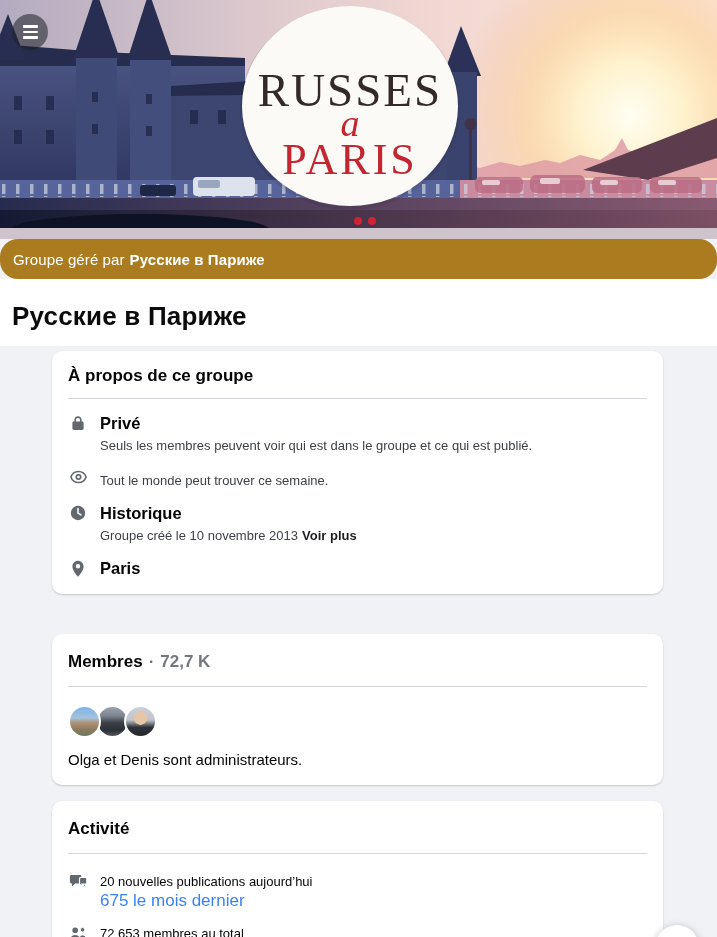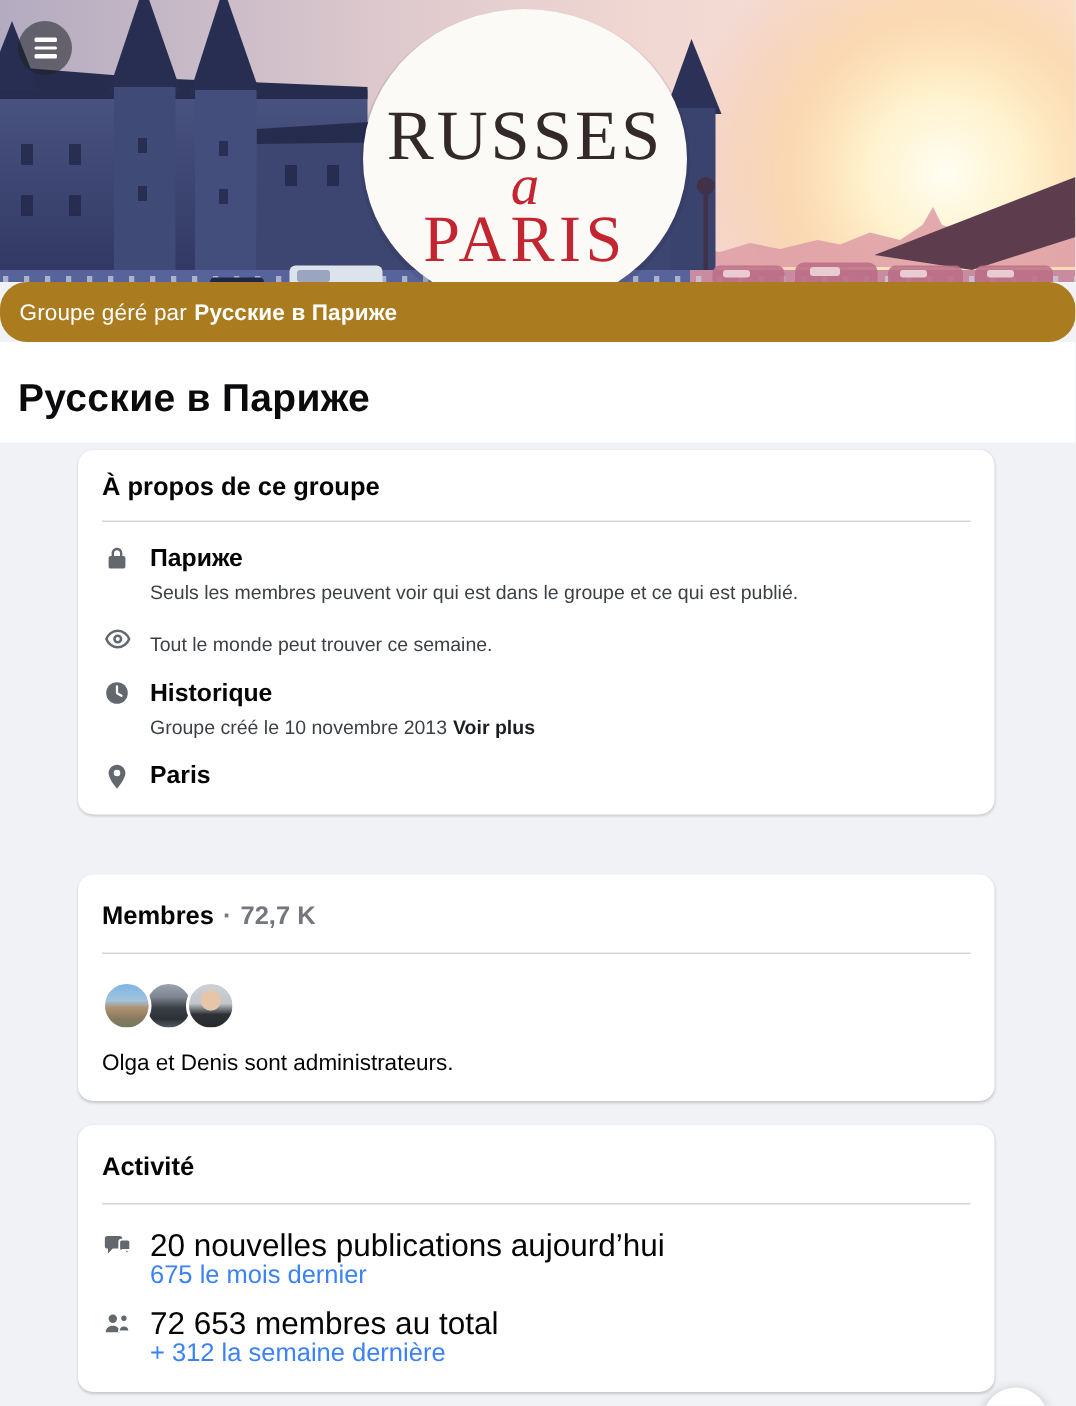--- a/index.html
+++ b/index.html
@@ -5,21 +5,21 @@
   * { box-sizing: border-box; }
   html,body { margin:0; padding:0; }
   body {
     width:717px; height:937px; overflow:hidden; position:relative;
     background:#f0f2f5;
     font-family:"Liberation Sans", sans-serif;
     -webkit-font-smoothing:antialiased;
   }
 
   
-  .cover { position:relative; width:717px; height:188px; overflow:hidden; background:#cfc3cc; }
+  .cover { position:relative; width:717px; height:239px; overflow:hidden; background:#cfc3cc; }
   .cover svg { display:block; }
   .menu-btn {
     position:absolute; left:12px; top:14px; width:36px; height:36px;
     border-radius:50%; background:rgba(30,33,38,.55);
     display:flex; flex-direction:column; align-items:center; justify-content:center; gap:3px;
     cursor:pointer; border:none;
   }
   .menu-btn .bar { width:15px; height:2.4px; background:#fff; border-radius:1px; }
 
   
@@ -63,21 +63,21 @@
       linear-gradient(180deg,#7fb4e4 0%,#a2c3de 38%,#b09071 55%,#8a7a5e 78%,#6e7a60 100%); }
   .avatar.a1 { position:relative; }
   .avatar.a2 { background:
       linear-gradient(180deg,#9aa3ad 0%,#7d8590 30%,#3a3f46 55%,#2c3037 80%,#555b63 100%); }
   .avatar.a3 { background:
       radial-gradient(circle at 50% 38%, #e6c6a6 0 28%, rgba(0,0,0,0) 30%),
       linear-gradient(180deg,#cdd1d6 0%,#c2c6cc 45%,#2e3136 70%,#26292e 100%); }
   .admins { font-size:15px; line-height:19px; color:#050505; margin-top:12px; }
 
   
-  .act-label { font-size:21px; line-height:20px; font-weight:500; color:#050505; }
+  .act-label { font-size:13px; line-height:20px; font-weight:500; color:#050505; }
   .act-sub { font-size:17px; line-height:17px; color:#3b82f6; margin-top:0; }
 
   
   .float-btn {
     position:absolute; left:655px; top:925px; width:44px; height:44px;
     border-radius:50%; background:#fff; box-shadow:0 2px 8px rgba(0,0,0,.28);
     border:none; cursor:pointer;
   }
 </style>
 </head>
@@ -209,21 +209,21 @@
     <h2>À propos de ce groupe</h2>
     <div class="divider"></div>
 
     <div class="row">
       <span class="ic">
         <svg width="16" height="17" viewBox="0 0 16 17" fill="#63676e">
             <path d="M8 1.2c-2.1 0-3.6 1.6-3.6 3.7v1.7h-.5C3 6.6 2.4 7.2 2.4 8v5.6c0 .8.6 1.4 1.5 1.4h8.2c.9 0 1.5-.6 1.5-1.4V8c0-.8-.6-1.4-1.5-1.4h-.5V4.9c0-2.1-1.5-3.7-3.6-3.7zm0 1.7c1.2 0 2 .9 2 2v1.7H6V4.9c0-1.1.8-2 2-2z"></path>
           </svg>
       </span>
       <div>
-        <div class="row-title">Париже</div>
+        <div class="row-title">Privé</div>
         <div class="row-sub">Seuls les membres peuvent voir qui est dans le groupe et ce qui est publié.</div>
       </div>
     </div>
 
     <div class="row">
       <span class="ic">
         <svg width="19" height="14" viewBox="0 0 19 14" fill="none" stroke="#63676e">
           <path d="M9.5 1.5c3.6 0 6.6 2.6 7.6 5.5-1 2.9-4 5.5-7.6 5.5S2.9 9.9 1.9 7c1-2.9 4-5.5 7.6-5.5z" stroke-width="1.6"></path>
           <circle cx="9.5" cy="7" r="2.2" stroke-width="1.7"></circle>
         </svg>

